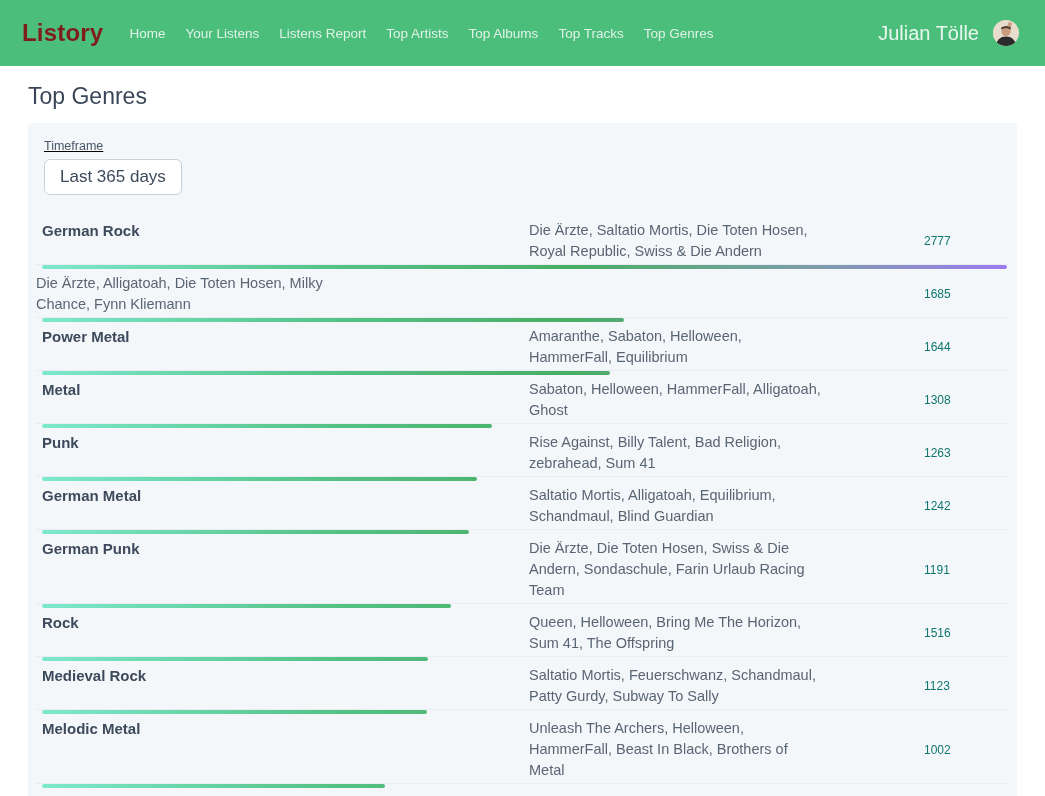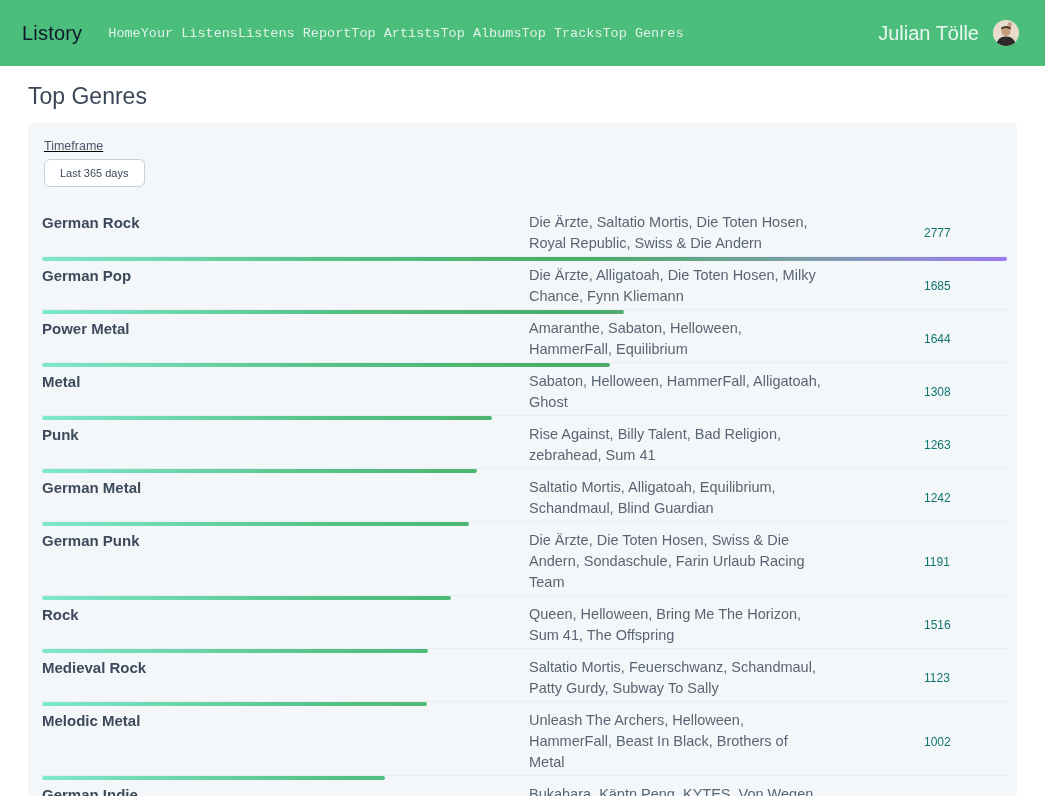--- a/index.html
+++ b/index.html
@@ -2,40 +2,40 @@
 <html><head>
 <meta charset="utf-8">
 <style>
   * { margin: 0; padding: 0; box-sizing: border-box; }
   html, body { width: 1045px; height: 796px; overflow: hidden; background: #ffffff;
     font-family: "Liberation Sans", sans-serif; }
 
   
   .app-header { height: 66px; background: #4CBE7B; display: flex; align-items: center;
     padding: 0 26px 0 22px; }
-  .logo { color: #0f172a; font-size: 20px; font-weight: 400; letter-spacing: .2px; cursor: pointer; }
-  .nav { display: flex; margin-left: 26px; gap: 0; font-family: Liberation Mono, monospace; }
+  .logo { color: #7f1d1d; font-size: 24px; font-weight: 700; letter-spacing: .2px; cursor: pointer; }
+  .nav { display: flex; margin-left: 26px; gap: 20px; }
   .nav-item { color: #DFF2E7; font-size: 13.5px; cursor: pointer; white-space: nowrap; }
   .header-spacer { flex: 1; }
   .user-name { color: #E9F7EF; font-size: 20px; margin-right: 14px; cursor: pointer; }
   .avatar { width: 26px; height: 26px; border-radius: 50%; overflow: hidden; cursor: pointer;
     background: #e7d9c9; flex: 0 0 auto; }
   .avatar svg { display: block; }
 
   
   .main { padding: 0 28px; }
   .page-title { font-size: 23px; font-weight: 500; color: #3A4657; margin: 17px 0 13px; }
 
   .card { background: #F4F7FA; border-radius: 4px; padding: 16px 8px 0;
     min-height: 700px; }
 
   .tf-block { padding-left: 8px; margin-bottom: 17px; text-decoration: underline; }
   .tf-label { font-size: 12.5px; color: #4A5568; margin-bottom: 6px; }
   .tf-btn { display: inline-block; background: #ffffff; border: 1px solid #C9D0D9;
-    border-radius: 6px; padding: 7px 15px; font-size: 11px; color: #3D4A5C;
+    border-radius: 6px; padding: 7px 15px; font-size: 17px; color: #3D4A5C;
     font-family: inherit; cursor: pointer; }
 
   
   .rows { width: 100%; }
   .row { position: relative; display: flex; align-items: flex-start;
     padding: 8px 0 2px; border-bottom: 1px solid #E7EDF2; gap: 46px; }
   .col-genre { flex: 0 0 447px; padding-left: 6px; font-size: 15px; font-weight: 700;
     color: #3D4A5C; line-height: 21px; }
   .col-artists { flex: 0 0 295px; font-size: 14.5px; color: #5A6573; line-height: 21px; }
   .col-count { margin-left: auto; width: 85px; font-size: 12px; color: #0f766e;
@@ -81,21 +81,20 @@
 
     <div class="rows" id="rows">
   <div class="row">
     <div class="col-genre">German Rock</div>
     <div class="col-artists">Die Ärzte, Saltatio Mortis, Die Toten Hosen, Royal Republic, Swiss &amp; Die Andern</div>
     <div class="col-count">2777</div>
     <div class="bar" style="width: calc(100% - 8px); background-image: linear-gradient(90deg, rgb(125, 233, 204) 0%, rgb(85, 194, 134) 30%, rgb(71, 174, 100) 55%, rgb(126, 157, 170) 80%, rgb(156, 123, 241) 100%); background-size: 100% 100%;"></div>
   </div>
 
   <div class="row">
-    <div class="col-genre">German Pop</div>
     <div class="col-artists">Die Ärzte, Alligatoah, Die Toten Hosen, Milky Chance, Fynn Kliemann</div>
     <div class="col-count">1685</div>
     <div class="bar" style="width: calc(60.68% - 8px); background-image: linear-gradient(90deg, rgb(125, 233, 204) 0%, rgb(85, 194, 134) 30%, rgb(71, 174, 100) 55%, rgb(126, 157, 170) 80%, rgb(156, 123, 241) 100%); background-size: 164.81% 100%;"></div>
   </div>
 
   <div class="row">
     <div class="col-genre">Power Metal</div>
     <div class="col-artists">Amaranthe, Sabaton, Helloween, HammerFall, Equilibrium</div>
     <div class="col-count">1644</div>
     <div class="bar" style="width: calc(59.2% - 8px); background-image: linear-gradient(90deg, rgb(125, 233, 204) 0%, rgb(85, 194, 134) 30%, rgb(71, 174, 100) 55%, rgb(126, 157, 170) 80%, rgb(156, 123, 241) 100%); background-size: 168.92% 100%;"></div>

